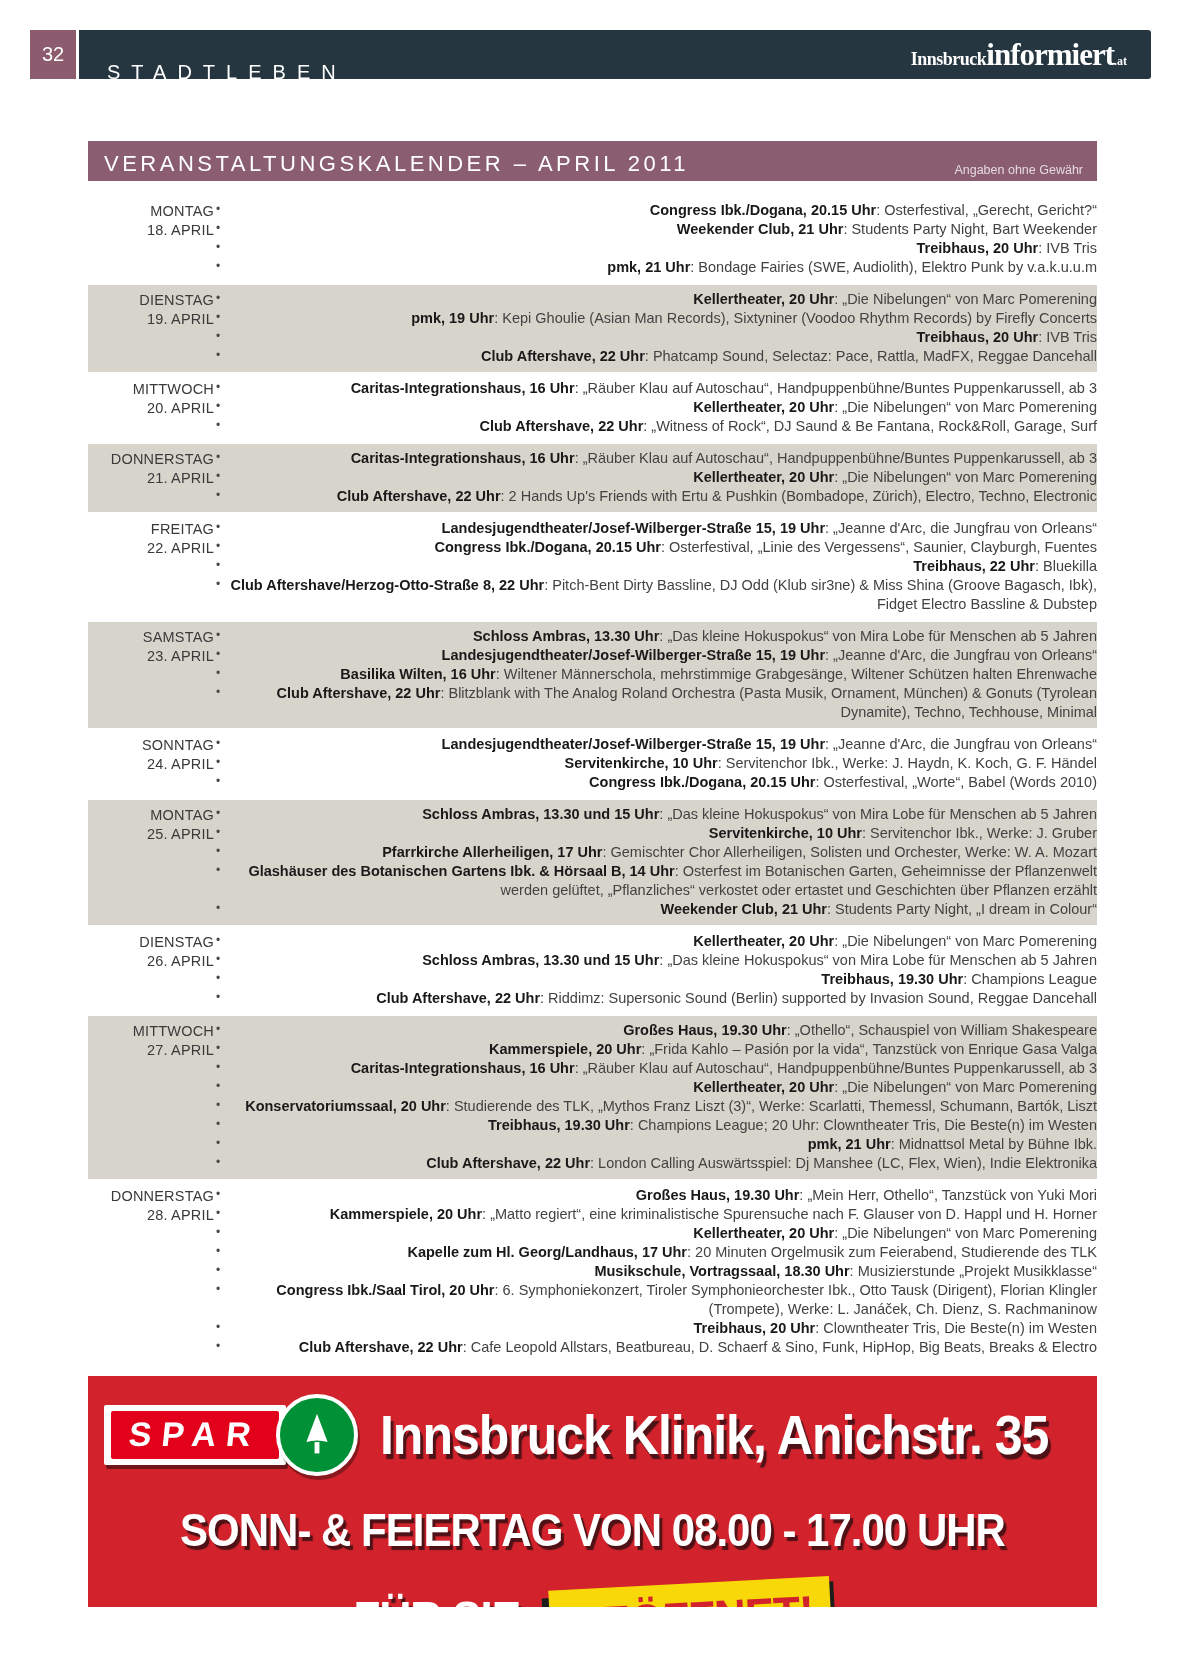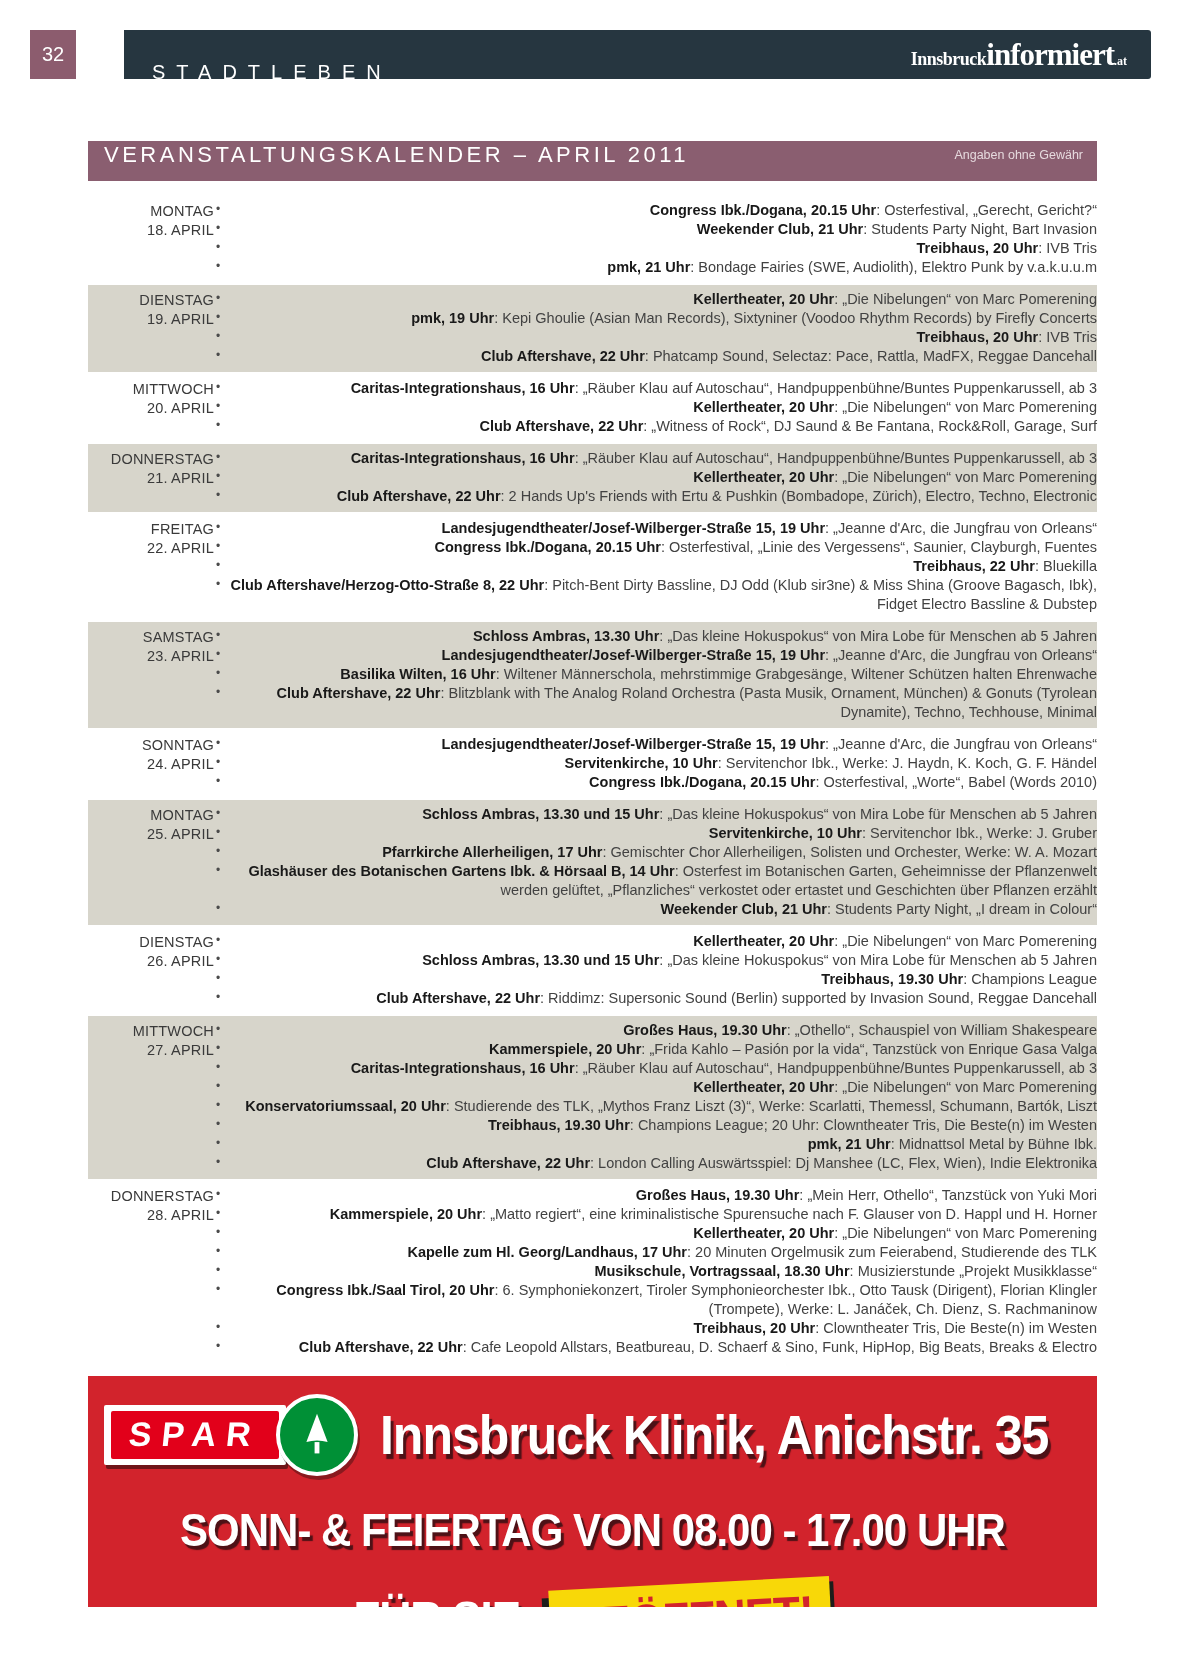--- a/index.html
+++ b/index.html
@@ -2,40 +2,40 @@
 <html style="--header_bg: #263640; --pagenum_bg: #8c5c6e; --banner_bg: #8a5e70; --row_shade: #d7d5cb; --text_dark: #191919; --text_body: #424242; --ad_red: #d2232c; --ad_yellow: #f8d808; --spar_red: #e2001a; --spar_green: #009036;"><head>
 <meta charset="utf-8">
 <style>
   html,body{margin:0;padding:0;}
   body{
     width:1181px;height:1654px;position:relative;background:#fff;
     font-family:"Liberation Sans",sans-serif;color:#3a3a3a;
     -webkit-font-smoothing:antialiased;
   }
   
-  .topbar{position:absolute;left:30px;top:30px;width:1121px;height:49px;display:flex;gap:45px;}
+  .topbar{position:absolute;left:30px;top:30px;width:1121px;height:49px;display:flex;}
   .pagenum{
     width:46px;background:var(--pagenum_bg,#8c5c6e);color:#fff;flex:none;
     display:flex;align-items:center;justify-content:center;font-size:20px;
     border-right:3px solid #fff;
   }
   .topbar-main{
     flex:1;background:var(--header_bg,#263640);display:flex;align-items:center;
     justify-content:space-between;padding:0 24px 0 28px;border-radius:0 3px 3px 0;
   }
   .section-title{color:#fff;font-size:20px;letter-spacing:11px;font-weight:400;margin-top:36px;}
   .brand{color:#fff;font-family:"Liberation Serif",serif;display:flex;align-items:baseline;margin-left:40px;}
   .brand-small{font-size:18px;font-weight:700;letter-spacing:-0.5px;}
   .brand-big{font-size:31px;font-weight:600;letter-spacing:-1px;}
   .brand-tld{font-size:12px;font-weight:700;}
   
   .banner{
     position:absolute;left:88px;top:141px;width:1009px;height:40px;box-sizing:border-box;
-    background:var(--banner_bg,#8a5e70);color:#fff;display:flex;align-items:center;
-    justify-content:space-between;padding:0 14px 12px 16px;
+    background:var(--banner_bg,#8a5e70);color:#fff;display:flex;align-items:flex-end;
+    justify-content:space-between;padding:0 14px 4px 16px;
   }
   .banner-title{font-size:22px;letter-spacing:3.5px;font-weight:400;}
   .banner-note{font-size:12.5px;color:#e6dade;}
   
   .calendar{position:absolute;left:88px;top:196px;width:1009px;}
   .day-row{display:flex;padding:5px 0 6px 0;margin-bottom:2px;text-align:right;}
   .day-row.shaded{background:var(--row_shade,#d7d5cb);}
   .day-col{width:122px;flex:none;padding:1px 0 0 4px;font-size:14.5px;line-height:19px;color:#3a3a3a;letter-spacing:0.2px;}
   .event-list{margin:0;padding:0;list-style:none;flex:1;}
   .event{
@@ -105,21 +105,21 @@
 
 <main class="calendar">
   <section class="day-row">
     <div class="day-col">
       <div class="day-name">MONTAG</div>
       <div class="day-date">18. APRIL</div>
     </div>
     <ul class="event-list">
   <li class="event"><span class="bullet">•</span><span class="event-venue">Congress Ibk./Dogana, 20.15 Uhr</span><span class="event-desc">: Osterfestival, „Gerecht, Gericht?“</span></li>
 
-  <li class="event"><span class="bullet">•</span><span class="event-venue">Weekender Club, 21 Uhr</span><span class="event-desc">: Students Party Night, Bart Invasion</span></li>
+  <li class="event"><span class="bullet">•</span><span class="event-venue">Weekender Club, 21 Uhr</span><span class="event-desc">: Students Party Night, Bart Weekender</span></li>
 
   <li class="event"><span class="bullet">•</span><span class="event-venue">Treibhaus, 20 Uhr</span><span class="event-desc">: IVB Tris</span></li>
 
   <li class="event"><span class="bullet">•</span><span class="event-venue">pmk, 21 Uhr</span><span class="event-desc">: Bondage Fairies (SWE, Audiolith), Elektro Punk by v.a.k.u.u.m</span></li>
 </ul>
   </section>
 
   <section class="day-row shaded">
     <div class="day-col">
       <div class="day-name">DIENSTAG</div>

